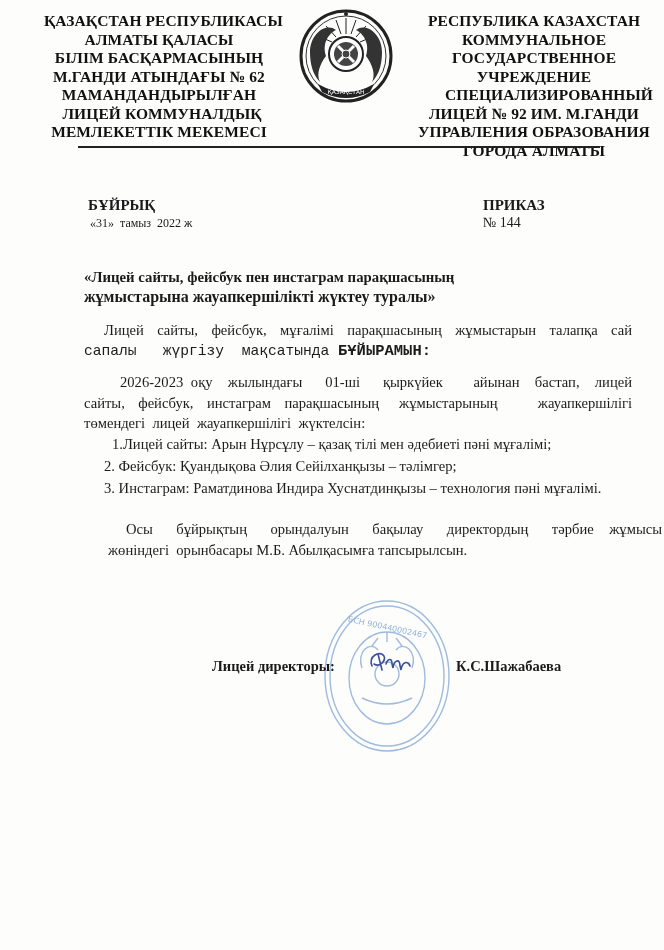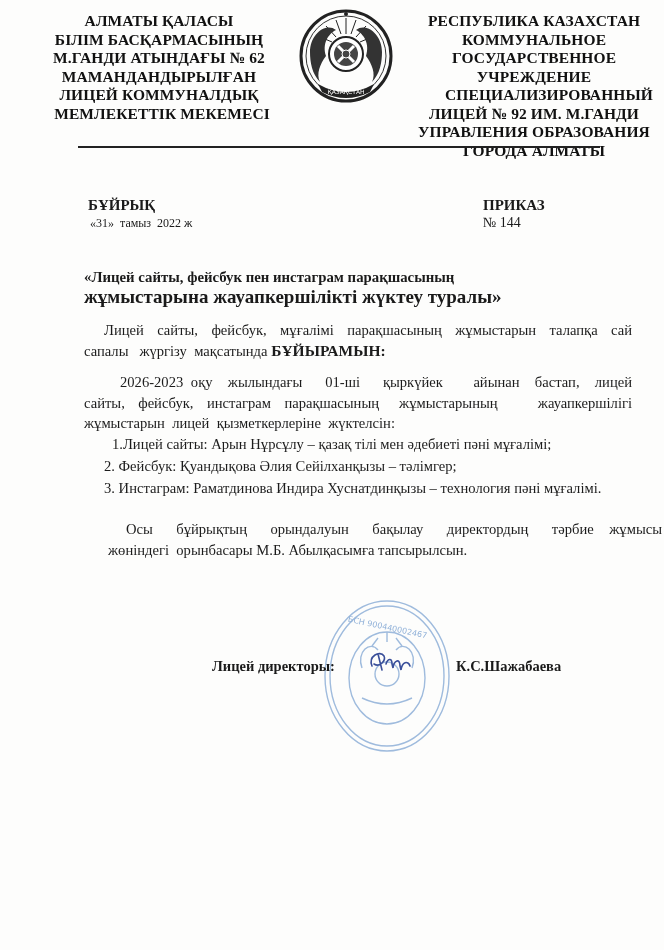--- a/index.html
+++ b/index.html
@@ -21,20 +21,21 @@
   .bold { font-weight:bold; }
   .t14 { font-size:14.5px; line-height:18px; }
   .body { font-size:14.6px; line-height:20px; color:#1c1c1c; }
   .just { text-align:justify; text-align-last:justify; }
   #stamp { left:322px; top:598px; width:130px; height:156px; }
 </style>
 </head>
 <body>
 
 <div id="hdr-kz" class="abs hdr">
+  <div>ҚАЗАҚСТАН РЕСПУБЛИКАСЫ</div>
   <div>АЛМАТЫ ҚАЛАСЫ</div>
   <div>БІЛІМ БАСҚАРМАСЫНЫҢ</div>
   <div>М.ГАНДИ АТЫНДАҒЫ № 62</div>
   <div>МАМАНДАНДЫРЫЛҒАН</div>
   <div>ЛИЦЕЙ КОММУНАЛДЫҚ</div>
   <div>МЕМЛЕКЕТТІК МЕКЕМЕСІ</div>
 </div>
 
 <svg id="emblem" class="abs" viewBox="0 0 100 100">
   <circle cx="50" cy="52" r="45" fill="none" stroke="#222" stroke-width="3"></circle>
@@ -71,28 +72,28 @@
 </div>
 
 <div id="rule" class="abs"></div>
 
 <div class="abs bold t14" style="left:88px; top:196px; font-size:15px;">БҰЙРЫҚ</div>
 <div class="abs t14" style="left:90px; top:214px; font-size:12px; white-space:pre;">«31»  тамыз  2022 ж</div>
 <div class="abs bold t14" style="left:483px; top:196px; font-size:15px;">ПРИКАЗ</div>
 <div class="abs t14" style="left:483px; top:214px; font-size:14px;">№ 144</div>
 
 <div class="abs bold t14" style="left:84px; top:268px; font-size:14.8px; white-space:nowrap;">«Лицей сайты, фейсбук пен инстаграм парақшасының</div>
-<div class="abs bold t14" style="left:84px; top:288px; font-size:19px; white-space:nowrap;">жұмыстарына жауапкершілікті жүктеу туралы»</div>
+<div class="abs bold t14" style="left:84px; top:288px; font-size:16px; white-space:nowrap;">жұмыстарына жауапкершілікті жүктеу туралы»</div>
 
 <div class="abs body just" style="left:104px; top:320px; width:528px; white-space:pre;">Лицей  сайты,  фейсбук,  мұғалімі  парақшасының  жұмыстарын  талапқа  сай</div>
-<div class="abs body" style="left:84px; top:341px; white-space:pre;"><span>сапалы   жүргізу  мақсатында </span><span class="bold" style="font-size:15.5px;">БҰЙЫРАМЫН:</span></div>
+<div class="abs body" style="left:84px; top:341px; white-space:pre;font-family:Liberation Mono, monospace;"><span>сапалы   жүргізу  мақсатында </span><span class="bold" style="font-size:15.5px;">БҰЙЫРАМЫН:</span></div>
 
 <div class="abs body just" style="left:120px; top:372px; width:512px; white-space:pre;">2026-2023 оқу  жылындағы   01-ші   қыркүйек    айынан  бастап,  лицей</div>
 <div class="abs body just" style="left:84px; top:393px; width:548px; white-space:pre;">сайты,  фейсбук,  инстаграм  парақшасының   жұмыстарының      жауапкершілігі</div>
-<div class="abs body" style="left:84px; top:413px; white-space:pre;">жұмыстарын  лицей  қызметкерлеріне  жүктелсін:</div>
+<div class="abs body" style="left:84px; top:413px; white-space:pre;">төмендегі  лицей  жауапкершілігі  жүктелсін:</div>
 
 <div class="abs body" style="left:104px; top:434px; white-space:nowrap;margin-left:8px;">1.Лицей сайты: Арын Нұрсұлу – қазақ тілі мен әдебиеті пәні мұғалімі;</div>
 <div class="abs body" style="left:104px; top:456px; white-space:nowrap;">2. Фейсбук: Қуандықова Әлия Сейілханқызы – тәлімгер;</div>
 <div class="abs body" style="left:104px; top:478px; white-space:nowrap;">3. Инстаграм: Раматдинова Индира Хуснатдинқызы – технология пәні мұғалімі.</div>
 
 <div class="abs body just" style="left:126px; top:519px; width:536px; white-space:pre;">Осы   бұйрықтың   орындалуын   бақылау   директордың   тәрбие  жұмысы</div>
 <div class="abs body" style="left:108px; top:540px; white-space:pre;">жөніндегі  орынбасары М.Б. Абылқасымға тапсырылсын.</div>
 
 <svg id="stamp" class="abs" viewBox="0 0 130 156">
   <g fill="none" stroke="#8fb0d8" stroke-width="1.4" opacity="0.85">

